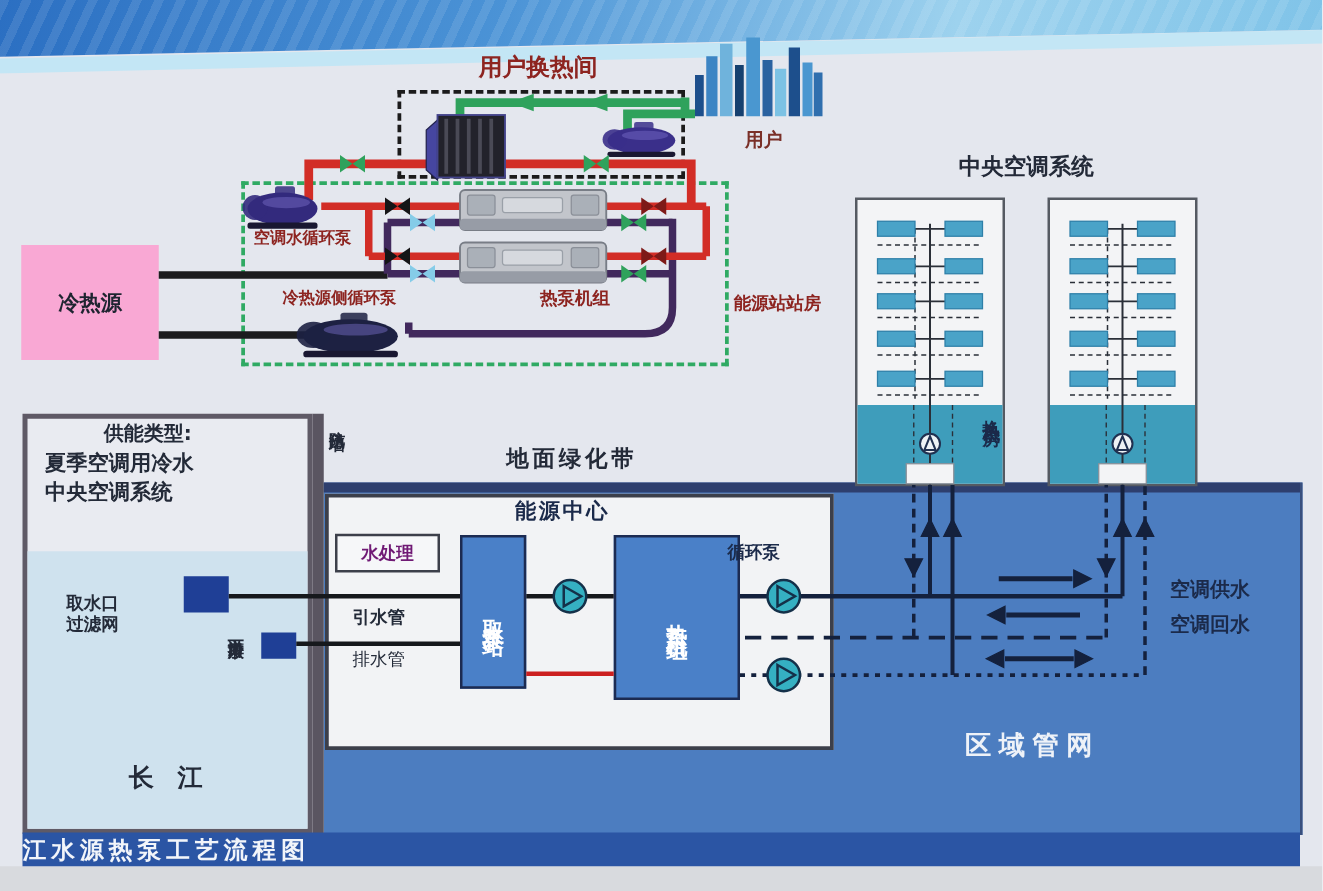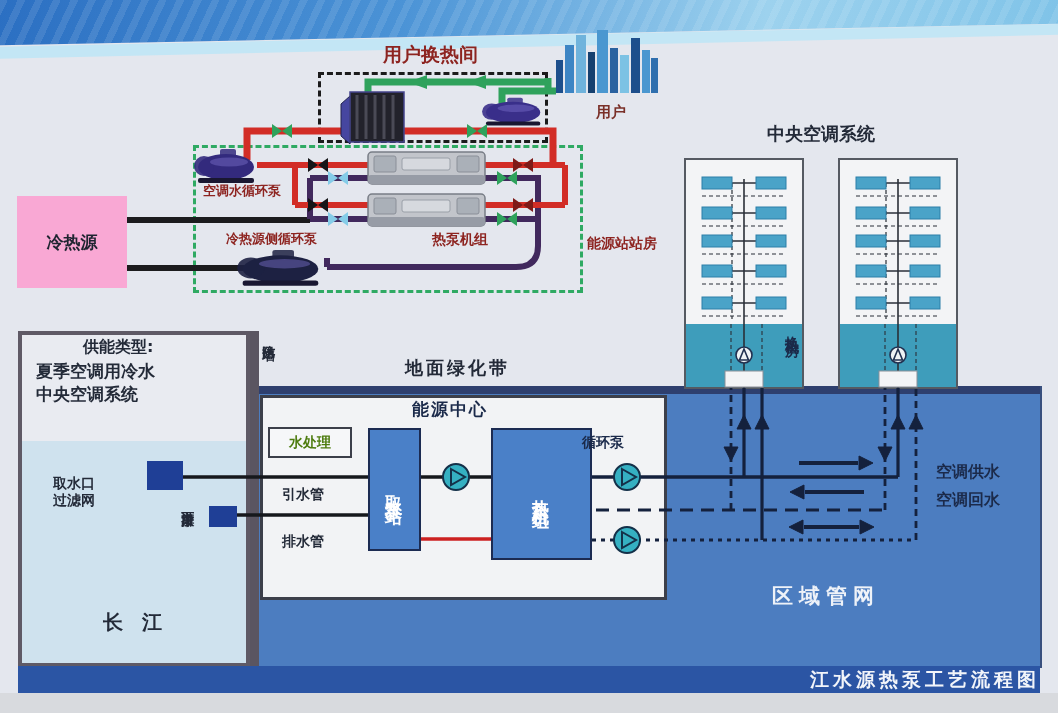--- a/index.html
+++ b/index.html
@@ -23,29 +23,29 @@
   .ink{color:#232a38;}
   .navytxt{color:#1b2a4a;}
 
   .leftbox{left:18px;top:331px;width:224px;height:328px;background:#e9ebf1;border:4px solid #5f5a66;z-index:2;}
   .water{position:absolute;left:0;top:106px;width:100%;height:222px;background:#cfe2ee;}
   .wall{left:250px;top:331px;width:9px;height:337px;background:#5a5561;z-index:3;}
   .region{left:259px;top:386px;width:781px;height:282px;background:#4c7dc0;border-right:2px solid #39507e;z-index:2;}
   .regionstrip{left:259px;top:386px;width:781px;height:8px;background:#2e3f6e;z-index:3;}
   .ecbox{left:260px;top:395px;width:407px;height:205px;background:#f2f3f5;border:3px solid #3c3f4a;box-sizing:border-box;z-index:3;}
   .wtbox{left:268px;top:427px;width:84px;height:31px;background:#f6f7f9;border:2px solid #3c3f4a;box-sizing:border-box;z-index:4;
-         display:flex;align-items:center;justify-content:center;font-size:14px;color:#4d7c0f;font-weight:600;}
+         display:flex;align-items:center;justify-content:center;font-size:14px;color:#701a75;font-weight:600;}
   .bluebox{background:#4a80c8;border:2px solid #1c2b52;box-sizing:border-box;z-index:4;
            display:flex;align-items:center;justify-content:center;}
   .bluebox .vtext{color:#fff;font-weight:bold;font-size:17px;letter-spacing:4px;}
   .srcbox{left:17px;top:196px;width:110px;height:92px;background:#f9a8d4;z-index:2;
           display:flex;align-items:center;justify-content:center;font-size:17px;color:#1e2430;font-weight:600;}
   .sq{background:#1f3f96;z-index:4;}
   .footband{left:18px;top:666px;width:1022px;height:27px;background:#2b55a4;z-index:6;
-            display:flex;align-items:center;justify-content:flex-end;}
+            display:flex;align-items:center;justify-content:flex-start;}
   .footband span{color:#f2f5fa;font-size:19px;font-weight:bold;letter-spacing:4px;}
   .botstrip{left:0;top:693px;width:1058px;height:20px;background:#d8dade;z-index:2;}
   .bdash{border:3px dashed #1b1b1b;box-sizing:border-box;}
   .gdash{border:3px dashed #2faa63;box-sizing:border-box;}
 </style>
 </head>
 <body>
 
 <div class="canvas">
 
@@ -294,21 +294,21 @@
   <div class="lbl red" style="left:587px;top:235px;font-size:14px;">能源站站房</div>
 
   <div class="lbl ink" style="left:726px;top:123px;width:190px;text-align:center;font-size:18px;font-weight:600;">中央空调系统</div>
   <div class="lbl navytxt vtext" style="left:783px;top:325px;font-size:14px;font-weight:600;">换热机房</div>
 
   <div class="lbl ink vtext" style="left:260px;top:334px;font-size:13px;font-weight:600;">防汛墙</div>
   <div class="lbl ink" style="left:405px;top:357px;font-size:18px;font-weight:600;letter-spacing:3px;">地面绿化带</div>
   <div class="lbl navytxt" style="left:412px;top:399px;font-size:17px;font-weight:bold;letter-spacing:2px;">能源中心</div>
   <div class="lbl navytxt" style="left:582px;top:434px;font-size:14px;font-weight:600;">循环泵</div>
   <div class="lbl ink" style="left:282px;top:486px;font-size:14px;font-weight:600;">引水管</div>
-  <div class="lbl ink" style="left:282px;top:533px;font-size:14px;font-weight:700;">排水管</div>
+  <div class="lbl ink" style="left:282px;top:520px;font-size:14px;font-weight:400;">排水管</div>
 
   <div class="lbl ink" style="left:36px;top:337px;font-size:16px;font-weight:600;margin-left:47px;">供能类型:</div>
   <div class="lbl ink" style="left:36px;top:361px;font-size:17px;font-weight:600;">夏季空调用冷水</div>
   <div class="lbl ink" style="left:36px;top:384px;font-size:17px;font-weight:600;">中央空调系统</div>
   <div class="lbl ink" style="left:53px;top:475px;font-size:14px;font-weight:600;">取水口</div>
   <div class="lbl ink" style="left:53px;top:492px;font-size:14px;font-weight:600;">过滤网</div>
   <div class="lbl ink vtext" style="left:179px;top:501px;font-size:13px;font-weight:600;letter-spacing:1px;">下游排放口</div>
   <div class="lbl ink" style="left:103px;top:610px;font-size:20px;font-weight:600;letter-spacing:6px;">长  江</div>
 
   <div class="lbl navytxt" style="left:936px;top:462px;font-size:16px;font-weight:600;">空调供水</div>

